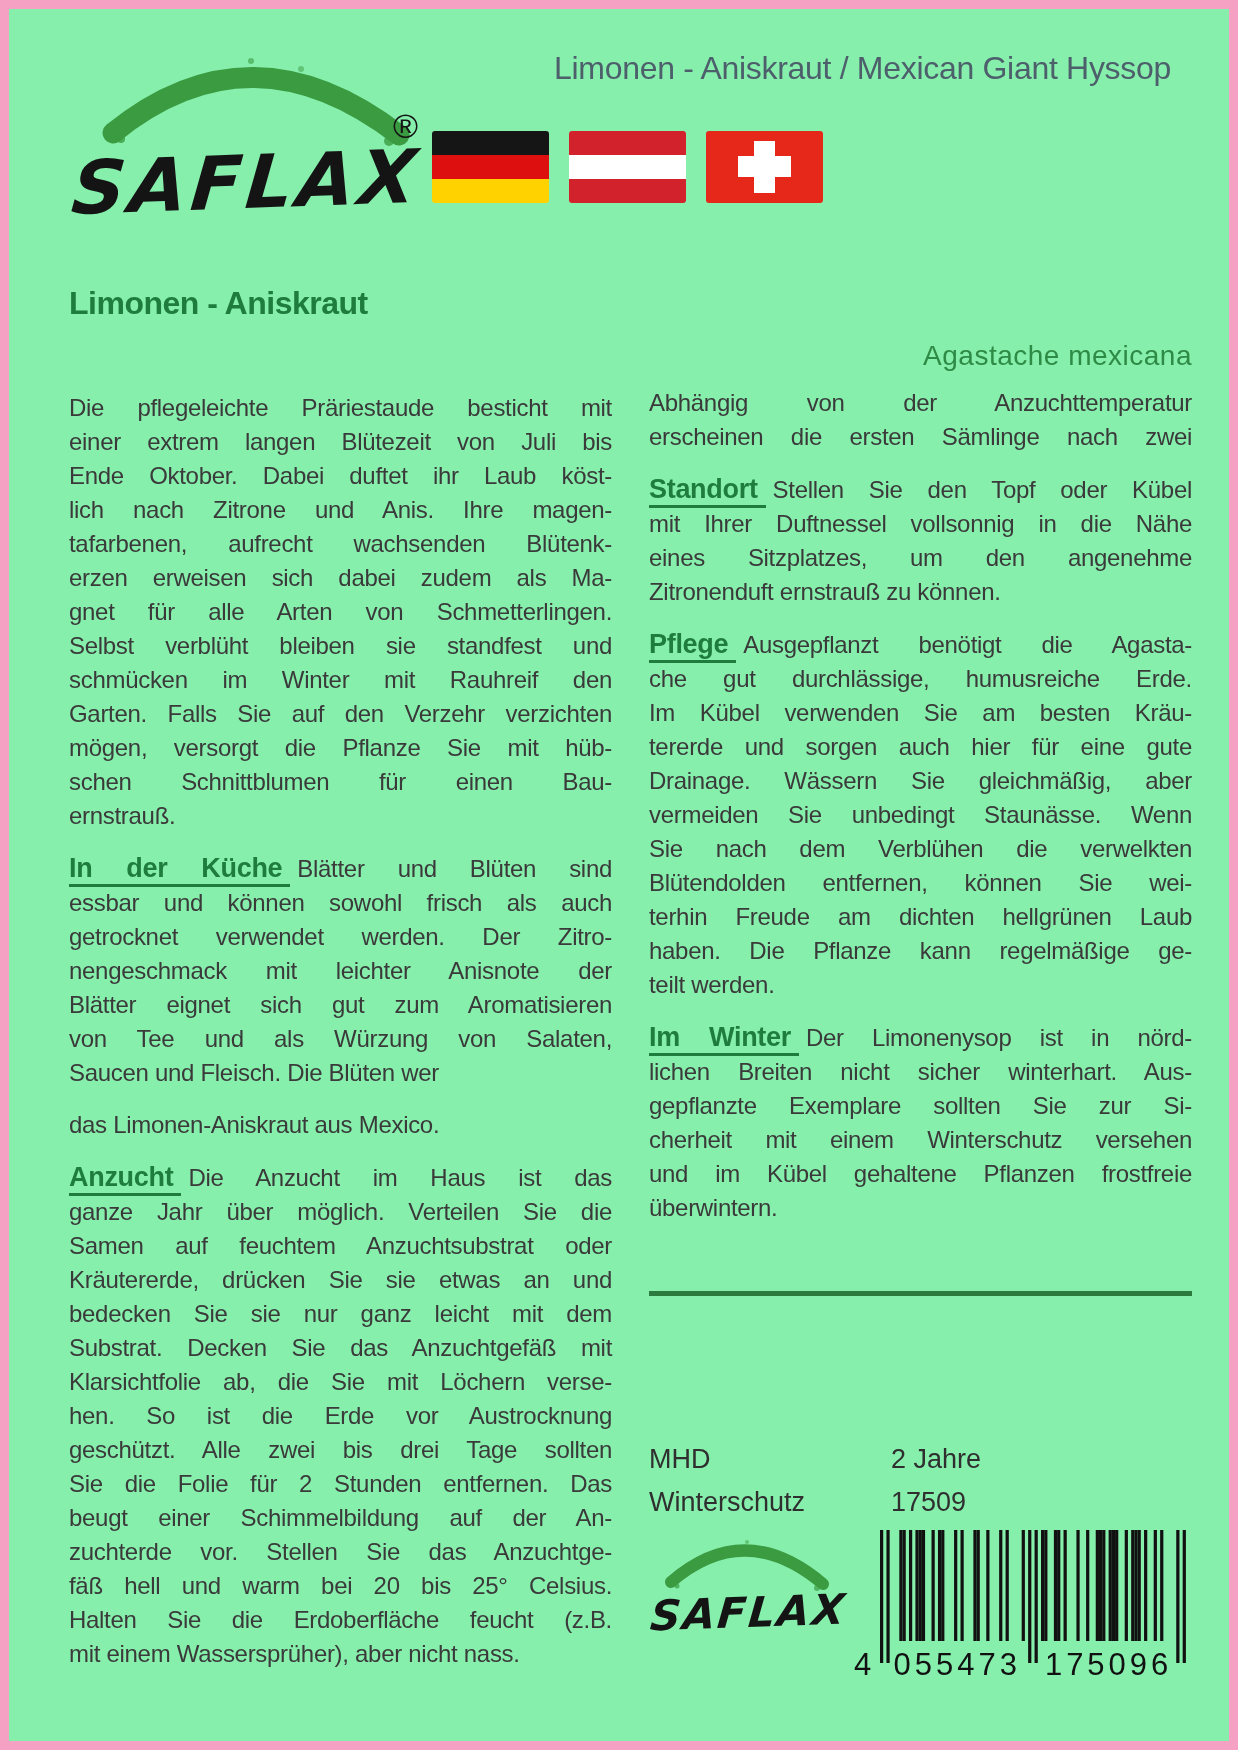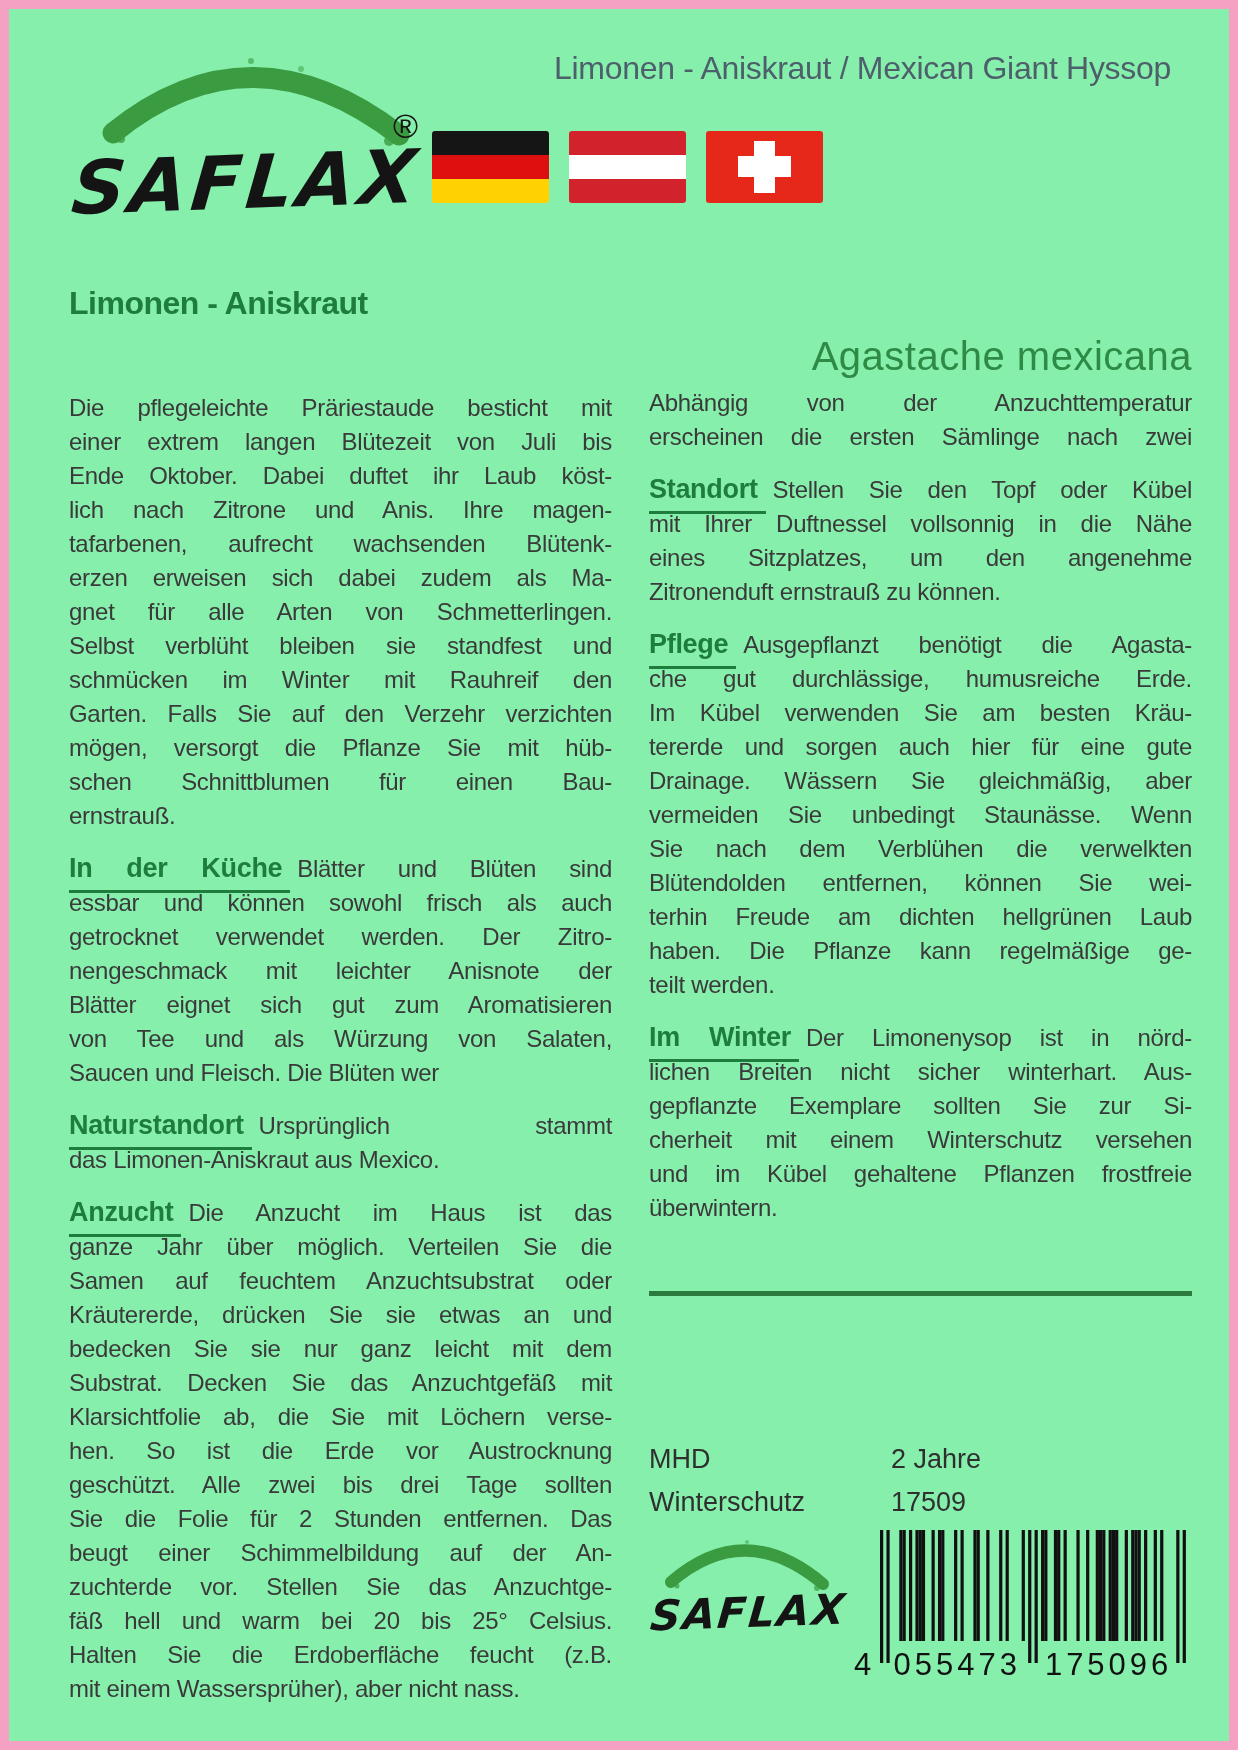--- a/index.html
+++ b/index.html
@@ -50,34 +50,34 @@
   .flag-ch::after{content:"";position:absolute;left:32px;top:25px;width:53px;height:21px;background:#fff;}
   
   .col{position:absolute;width:543px;color:var(--body);}
   #col-left{left:60px;top:270px;}
   #col-right{left:640px;top:325px;}
   .main-heading{
     font-size:32px;line-height:48px;font-weight:bold;
     color:var(--green-head);margin-bottom:64px;letter-spacing:-0.5px;
   }
   .latin-heading{
-    font-size:40px;line-height:44px;font-weight:normal;
+    font-size:28px;line-height:44px;font-weight:normal;
     color:var(--green-light);text-align:right;margin-bottom:8px;letter-spacing:0.5px;
   }
   .para{margin-bottom:18px;}
   .tline{
     font-size:24px;line-height:34px;letter-spacing:-0.3px;
     text-align:justify;text-align-last:justify;
     white-space:normal;
   }
   .tline.last{text-align-last:left;}
   .runin{
     font-size:27px;font-weight:bold;color:var(--green-head);
     border-bottom:3px solid var(--green-head);
-    padding-right:8px;padding-bottom:7px;margin-right:7px;
+    padding-right:8px;padding-bottom:1px;margin-right:7px;
   }
   
   .divider{height:5px;background:var(--green-divider);margin-top:66px;}
   .details{margin-top:142px;}
   .detail-row{display:flex;height:43px;font-size:27px;color:#2f2f2f;align-items:center;}
   .detail-label{width:242px;}
   .footer-row{display:flex;align-items:flex-start;margin-top:2px;}
   .footer-logo{width:210px;position:relative;height:152px;}
   .footer-logo svg.arc{position:absolute;left:14px;top:8px;}
   .footer-wordmark{
@@ -138,21 +138,20 @@
         <div class="para">
           <div class="tline"><span class="runin">In der Küche</span>Blätter und Blüten sind</div>
           <div class="tline">essbar und können sowohl frisch als auch</div>
           <div class="tline">getrocknet verwendet werden. Der Zitro-</div>
           <div class="tline">nengeschmack mit leichter Anisnote der</div>
           <div class="tline">Blätter eignet sich gut zum Aromatisieren</div>
           <div class="tline">von Tee und als Würzung von Salaten,</div>
           <div class="tline last">Saucen und Fleisch. Die Blüten wer</div>
         </div>
         <div class="para">
-          <div class="tline"><span class="runin">Naturstandort</span>Ursprünglich stammt</div>
           <div class="tline last">das Limonen-Aniskraut aus Mexico.</div>
         </div>
         <div class="para">
           <div class="tline"><span class="runin">Anzucht</span>Die Anzucht im Haus ist das</div>
           <div class="tline">ganze Jahr über möglich. Verteilen Sie die</div>
           <div class="tline">Samen auf feuchtem Anzuchtsubstrat oder</div>
           <div class="tline">Kräutererde, drücken Sie sie etwas an und</div>
           <div class="tline">bedecken Sie sie nur ganz leicht mit dem</div>
           <div class="tline">Substrat. Decken Sie das Anzuchtgefäß mit</div>
           <div class="tline">Klarsichtfolie ab, die Sie mit Löchern verse-</div>

